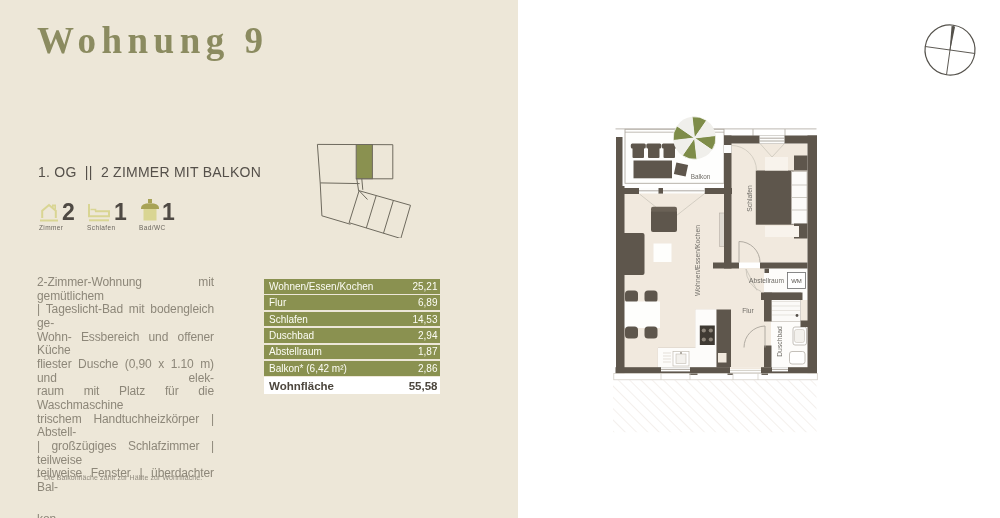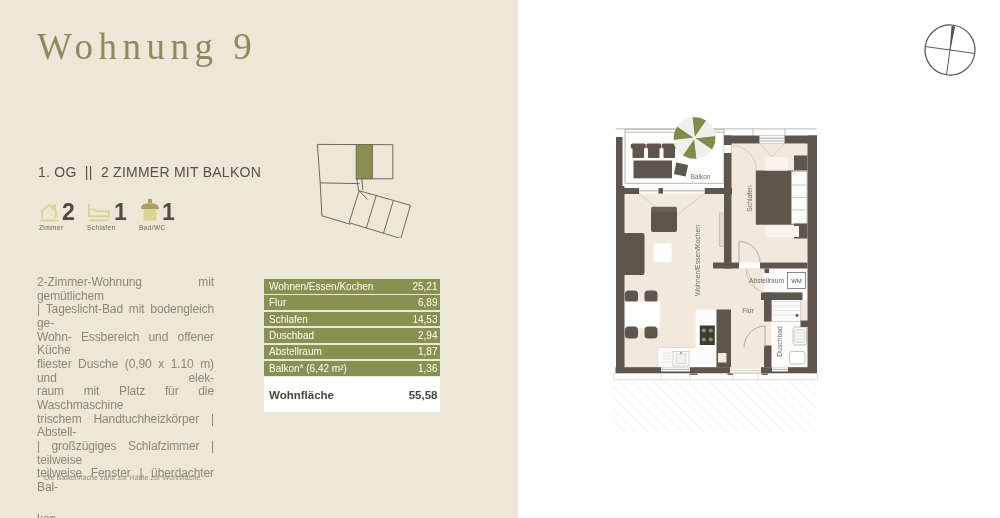--- a/index.html
+++ b/index.html
@@ -1,27 +1,27 @@
 <!DOCTYPE html>
 <html><head>
 <meta charset="utf-8">
 <style>
 html,body{margin:0;padding:0;background:#fff;}
 body{width:1000px;height:518px;position:relative;overflow:hidden;font-family:"Liberation Sans",sans-serif;}
 .left{position:absolute;left:0;top:0;width:518px;height:518px;background:#EDE7D8;}
-.title{position:absolute;left:37px;top:28px;font-family:"Liberation Serif",serif;font-weight:400;font-size:37px;color:#8B8B60;letter-spacing:5.5px;line-height:1;}
+.title{position:absolute;left:37px;top:22px;font-family:"Liberation Serif",serif;font-weight:700;font-size:37px;color:#8B8B60;letter-spacing:5.5px;line-height:1;}
 .subtitle{position:absolute;left:38px;top:164px;font-size:14px;color:#55504A;letter-spacing:0.25px;}
 .num{position:absolute;top:199px;font-size:23px;font-weight:700;color:#4F4A44;}
 .iconlabel{position:absolute;top:224px;font-size:6.5px;color:#6B665E;letter-spacing:0.4px;}
 .para{position:absolute;left:37px;top:276px;width:177px;font-size:12px;letter-spacing:-0.1px;line-height:13.65px;color:#8D8779;}
 .para div{text-align:justify;text-align-last:justify;}
 .para div.last{text-align-last:left;margin-top:18px;}
 .tbl{position:absolute;left:264px;top:279px;width:176px;}
 .row{height:14.7px;background:#8A9150;color:#FDFDF5;font-size:10px;margin-bottom:1.7px;padding:0 2.5px 0 5px;display:flex;justify-content:space-between;align-items:center;}
-.rowf{height:35px;background:#fff;color:#4C463D;font-size:11.5px;font-weight:700;padding:0 2.5px 0 5px;display:flex;justify-content:space-between;align-items:center;}
+.rowf{height:17px;background:#fff;color:#4C463D;font-size:11.5px;font-weight:700;padding:0 2.5px 0 5px;display:flex;justify-content:space-between;align-items:center;}
 .footnote{position:absolute;left:37px;top:474px;font-size:7px;color:#938D80;letter-spacing:0.1px;}
 svg{position:absolute;}
 </style>
 </head>
 <body>
 
 <div class="left"></div>
 
 <div class="title">Wohnung 9</div>
 
@@ -107,21 +107,21 @@
       <span>2,94</span>
     </div>
 
 <div class="row">
       <span>Abstellraum</span>
       <span>1,87</span>
     </div>
 
 <div class="row">
       <span>Balkon* (6,42 m²)</span>
-      <span>1,36</span>
+      <span>2,86</span>
     </div>
 
 <div class="rowf">
       <span>Wohnfläche</span>
       <span>55,58</span>
     </div>
 </div>
 
 <div class="footnote">*&nbsp; Die Balkonfläche zählt zur Hälfte zur Wohnfläche.</div>
 

